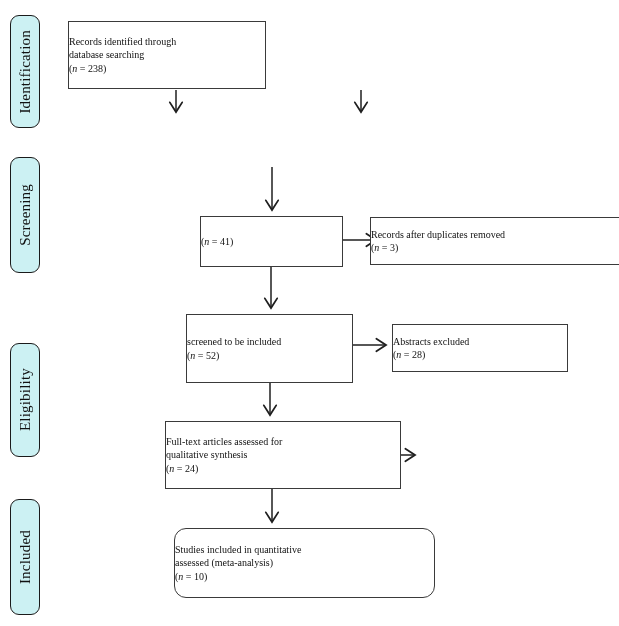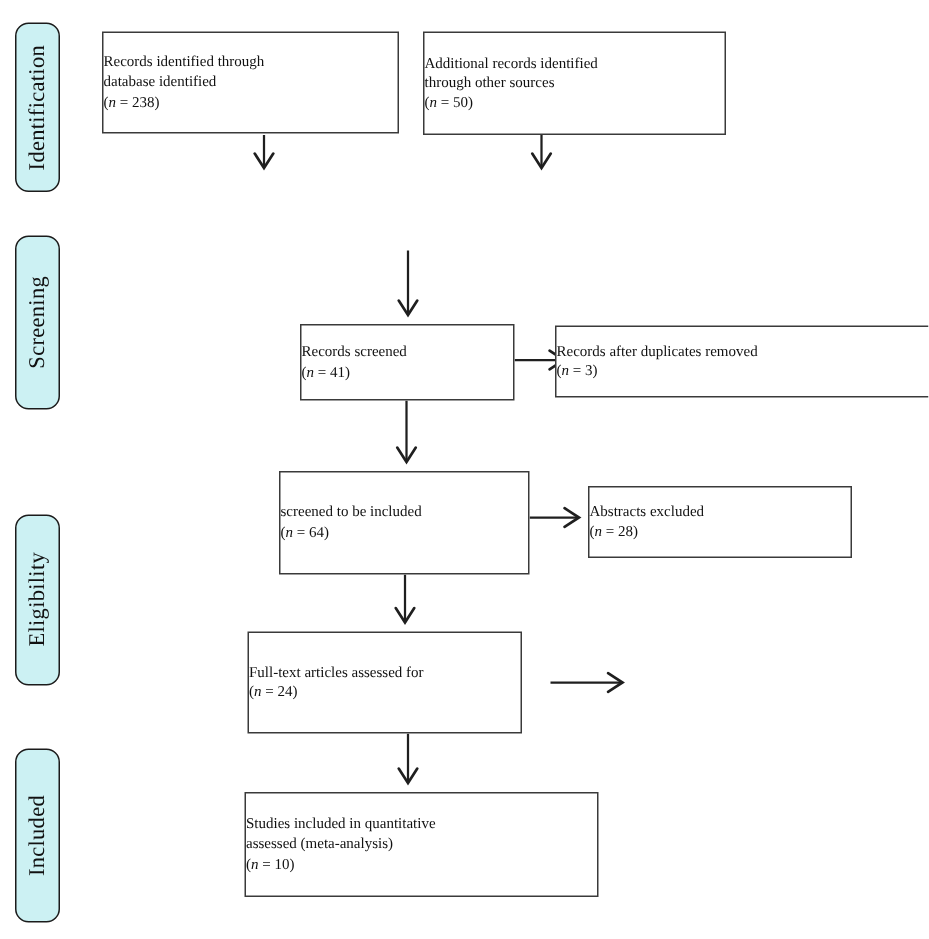--- a/index.html
+++ b/index.html
@@ -61,23 +61,23 @@
   .box .ln { white-space: nowrap; display: block; }
   .box .count span, .box .count i { white-space: pre; }
   .box .count i { font-style: italic; }
   .box-db          { left: 68px;  top: 21px;  width: 198px; height: 68px; }
   .box-other       { left: 282px; top: 21px;  width: 202px; height: 69px; }
   .box-relevant    { left: 135px; top: 118px; width: 264px; height: 49px; }
   .box-screened    { left: 200px; top: 216px; width: 143px; height: 51px; }
   .box-duplicates  { left: 370px; top: 217px; width: 266px; height: 48px; }
   .box-appropriate { left: 186px; top: 314px; width: 167px; height: 69px; }
   .box-abstracts   { left: 392px; top: 324px; width: 176px; height: 48px; }
-  .box-fulltext    { left: 165px; top: 421px; width: 183px; height: 68px; }
+  .box-fulltext    { left: 165px; top: 421px; width: 236px; height: 68px; }
   .box-ftexcluded  { left: 421px; top: 432px; width: 179px; height: 48px; }
-  .box-quant       { left: 163px; top: 528px; width: 236px; height: 70px; }
+  .box-quant       { left: 174px; top: 528px; width: 261px; height: 70px; border-radius: 12px; }
 </style>
 </head>
 <body>
 
 <div class="canvas">
 
   <svg class="arrows" width="619" height="626" viewBox="0 0 619 626">
     <defs>
       <marker id="ah" viewBox="0 0 12 12" refX="9" refY="6" markerWidth="11" markerHeight="11" orient="auto">
         <path d="M2,1.5 L9,6 L2,10.5" fill="none" stroke="#1f1f1f" stroke-width="1.3" stroke-linecap="round"></path>
@@ -102,53 +102,48 @@
   </div>
   <div class="stage stage-eligibility">
     <span>Eligibility</span>
   </div>
   <div class="stage stage-included">
     <span>Included</span>
   </div>
 
   <div class="box box-db">
     <span class="ln">Records identified through</span>
-    <span class="ln">database identified</span>
+    <span class="ln">database searching</span>
     <span class="ln count"><span>(</span><i>n</i><span> = 238)</span></span>
   </div>
 
-  <div class="box box-other">
-    <span class="ln">Additional records identified</span>
-    <span class="ln">through other sources</span>
-    <span class="ln count"><span>(</span><i>n</i><span> = 50)</span></span>
-  </div>
 
 
   <div class="box box-screened">
-    <span class="ln">Records screened</span>
     <span class="ln count"><span>(</span><i>n</i><span> = 41)</span></span>
   </div>
 
   <div class="box box-duplicates">
     <span class="ln">Records after duplicates removed</span>
     <span class="ln count"><span>(</span><i>n</i><span> = 3)</span></span>
   </div>
 
   <div class="box box-appropriate">
     <span class="ln">screened to be included</span>
-    <span class="ln count"><span>(</span><i>n</i><span> = 64)</span></span>
+    <span class="ln count"><span>(</span><i>n</i><span> = 52)</span></span>
   </div>
 
   <div class="box box-abstracts">
     <span class="ln">Abstracts excluded</span>
     <span class="ln count"><span>(</span><i>n</i><span> = 28)</span></span>
   </div>
 
   <div class="box box-fulltext">
     <span class="ln">Full-text articles assessed for</span>
+    <span class="ln">qualitative synthesis</span>
     <span class="ln count"><span>(</span><i>n</i><span> = 24)</span></span>
   </div>
 
 
   <div class="box box-quant">
     <span class="ln">Studies included in quantitative</span>
     <span class="ln">assessed (meta-analysis)</span>
     <span class="ln count"><span>(</span><i>n</i><span> = 10)</span></span>
   </div>
 

